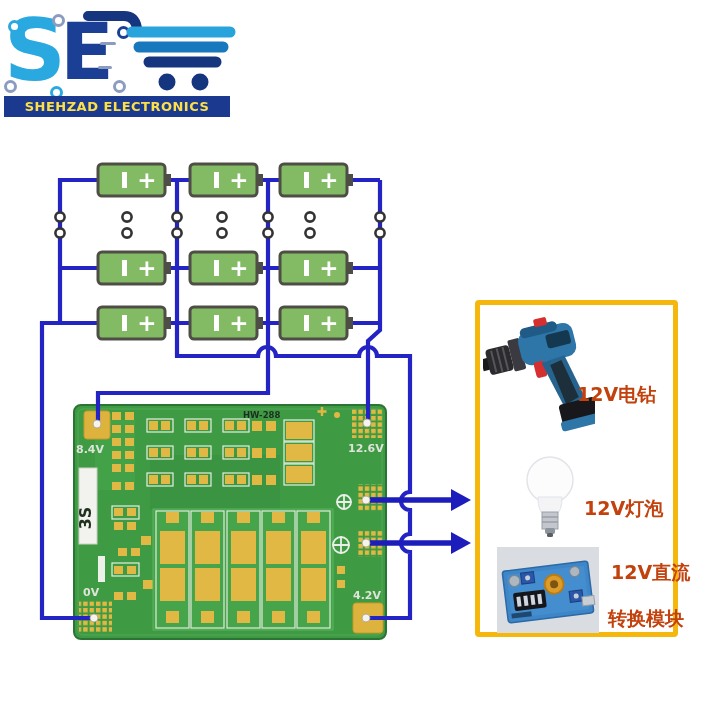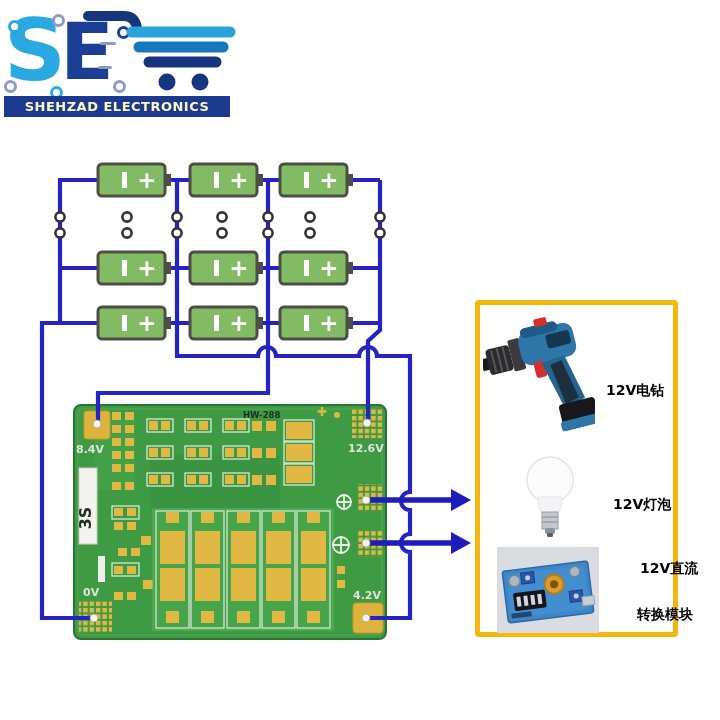--- a/index.html
+++ b/index.html
@@ -10,27 +10,27 @@
   
   .se-s{position:absolute;left:4px;top:10px;font-size:86px;line-height:80px;font-weight:bold;
         color:#2aa9e0;letter-spacing:-4px;}
   .se-e{position:absolute;left:60px;top:14px;font-size:79px;line-height:76px;font-weight:bold;
         color:#1b3f94;}
   .ring{position:absolute;border-radius:50%;width:7px;height:7px;border:3px solid #8b9cc0;background:#fff;}
   .ring.lb{border-color:#2aa9e0;}
   .ring.nv{border-color:#1b3f94;}
   .trace{position:absolute;height:3px;background:#8b9cc0;border-radius:2px;}
   .banner{position:absolute;left:4px;top:96px;width:226px;height:21px;background:#1b3a8f;
-          color:#fef9c3;font-weight:bold;font-size:13px;line-height:21px;text-align:center;
+          color:#fde047;font-weight:bold;font-size:13px;line-height:21px;text-align:center;
           letter-spacing:0.5px;white-space:nowrap;}
 
   
   .panel{position:absolute;left:475px;top:300px;width:193px;height:327px;
          border:5px solid #f6b70d;border-radius:4px;background:#fff;}
-  .cjk{position:absolute;color:#000000;font-weight:bold;font-size:14px;white-space:nowrap;margin-left:29px;}
+  .cjk{position:absolute;color:#c2410c;font-weight:bold;font-size:19px;white-space:nowrap;}
   .module-bg{position:absolute;left:497px;top:547px;width:102px;height:86px;background:#d9dce1;}
 
   svg{display:block;}
   text{font-family:"DejaVu Sans","Liberation Sans",sans-serif;}
 </style>
 </head>
 <body>
 
 <div class="stage">
 

